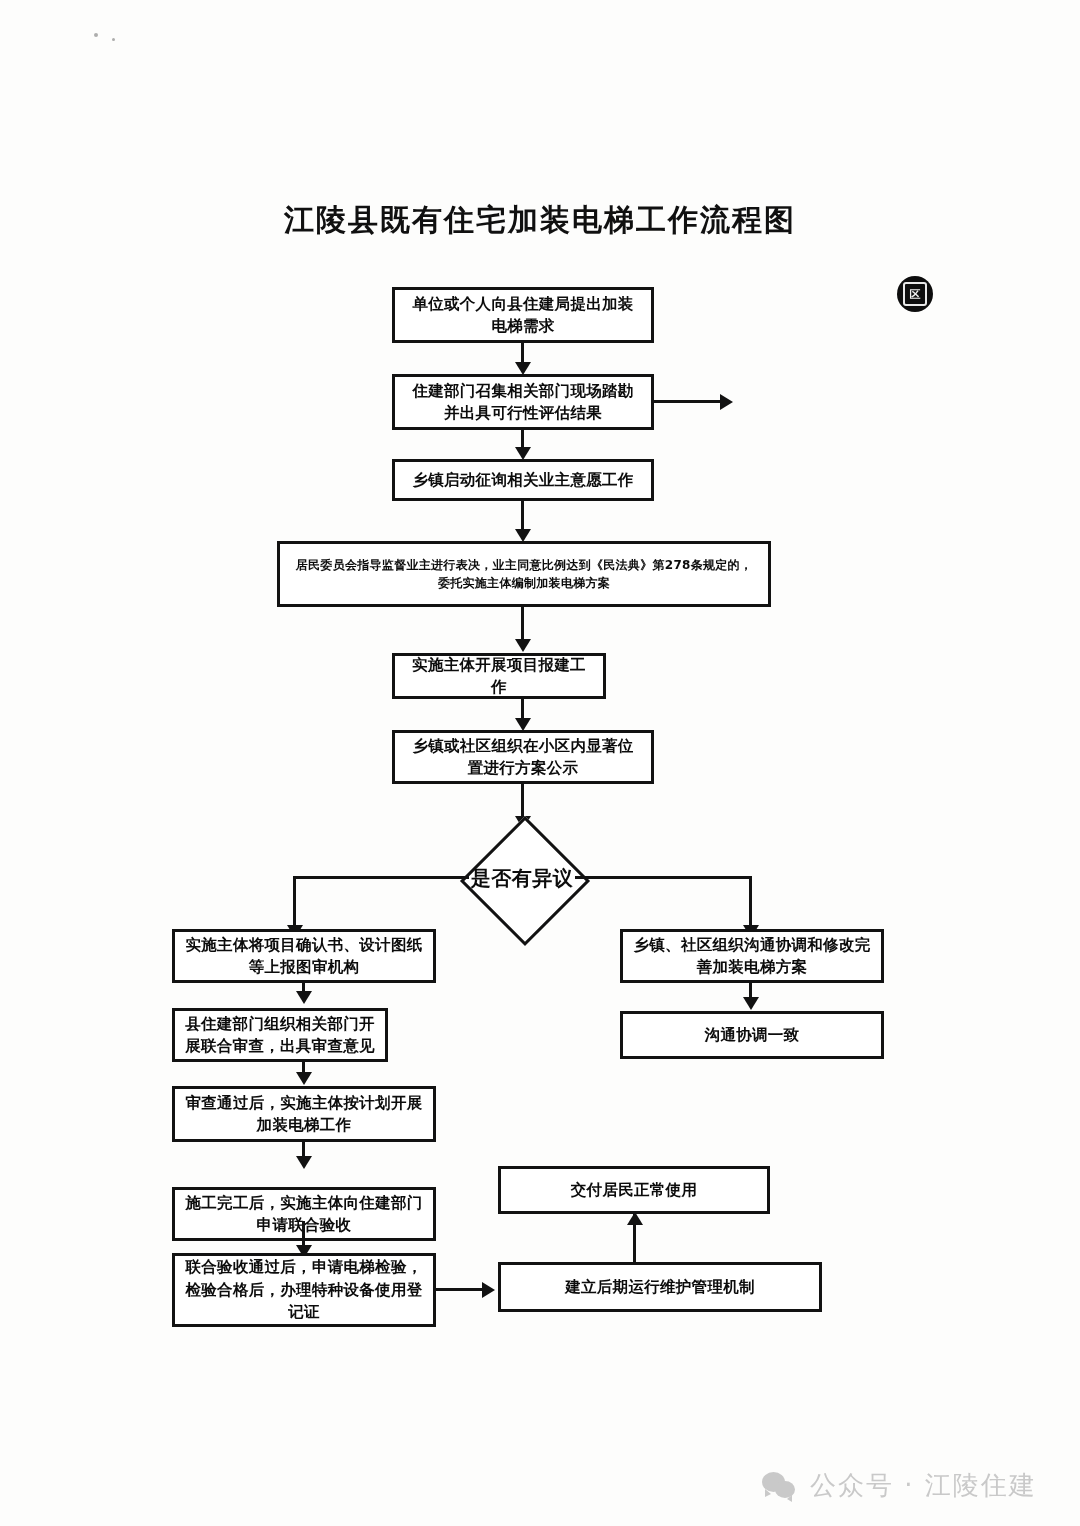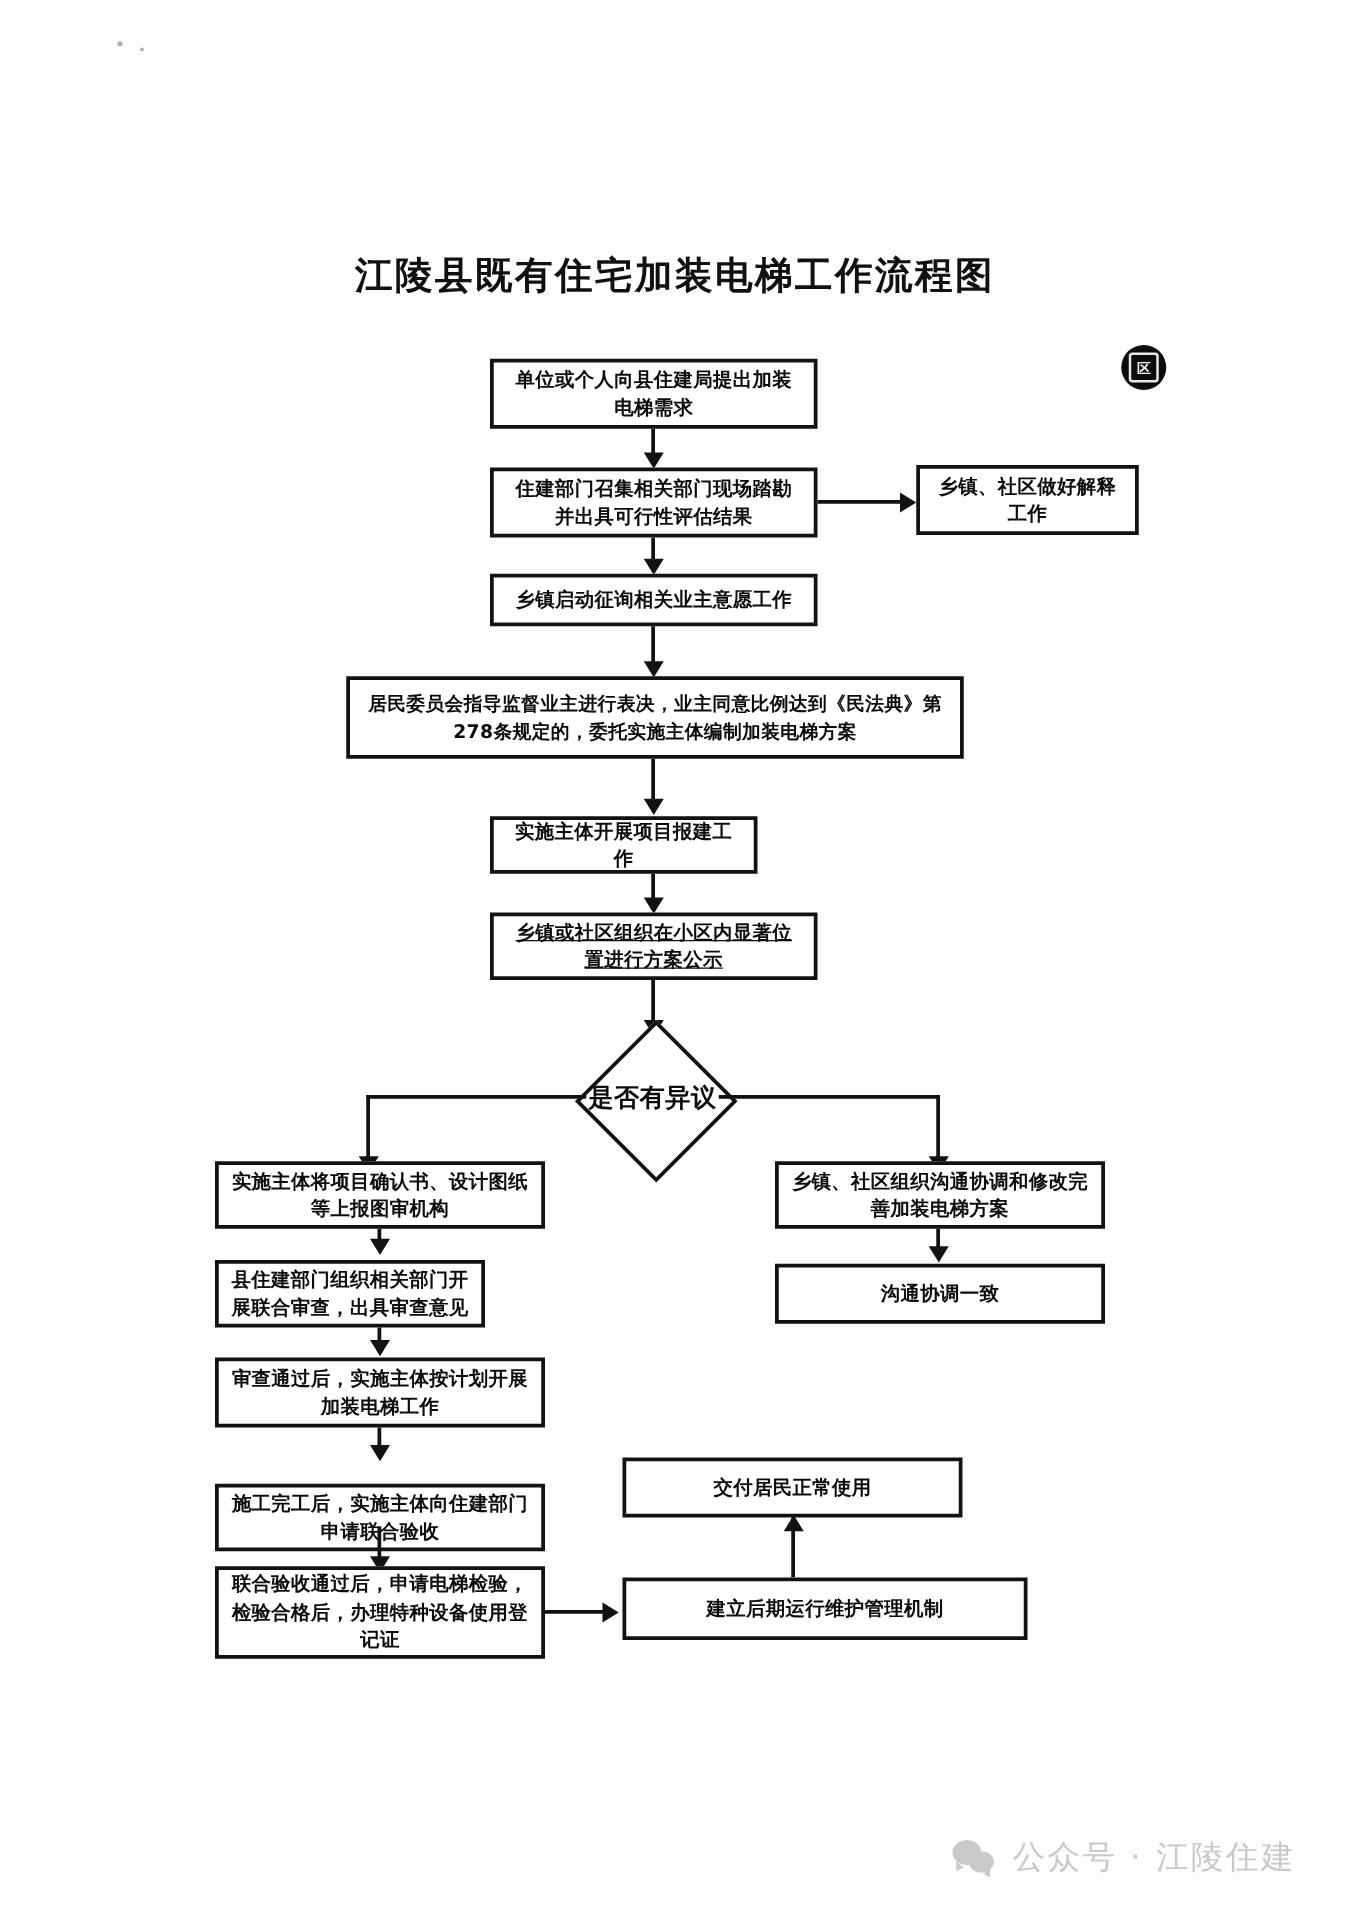--- a/index.html
+++ b/index.html
@@ -238,46 +238,43 @@
   <div class="conn v" style="left:521px; top:343px; height:23px;"></div>
   <div class="arrow down" style="left:515px; top:362px;"></div>
 
   <div class="node" style="left:392px; top:374px; width:262px; height:56px;">
     <span class="txt">住建部门召集相关部门现场踏勘并出具可行性评估结果</span>
   </div>
 
   <div class="conn h" style="left:654px; top:400px; width:68px;"></div>
   <div class="arrow right" style="left:720px; top:394px;"></div>
 
-  <div class="node" style="left:733px; top:372px; width:178px; height:56px;">
-    <span class="txt">乡镇、社区做好解释工作</span>
-  </div>
 
   <div class="conn v" style="left:521px; top:430px; height:21px;"></div>
   <div class="arrow down" style="left:515px; top:447px;"></div>
 
   <div class="node" style="left:392px; top:459px; width:262px; height:42px;">
     <span class="txt">乡镇启动征询相关业主意愿工作</span>
   </div>
   <div class="conn v" style="left:521px; top:501px; height:32px;"></div>
   <div class="arrow down" style="left:515px; top:529px;"></div>
 
-  <div class="node" style="left:277px; top:541px; width:494px; height:66px; font-size:15px; line-height:1.5;">
+  <div class="node" style="left:277px; top:541px; width:494px; height:66px; font-size:12px; line-height:1.5;">
     <span class="txt">居民委员会指导监督业主进行表决，业主同意比例达到《民法典》第278条规定的，委托实施主体编制加装电梯方案</span>
   </div>
   <div class="conn v" style="left:521px; top:607px; height:36px;"></div>
   <div class="arrow down" style="left:515px; top:639px;"></div>
 
   <div class="node" style="left:392px; top:653px; width:214px; height:46px;">
     <span class="txt">实施主体开展项目报建工作</span>
   </div>
   <div class="conn v" style="left:521px; top:699px; height:23px;"></div>
   <div class="arrow down" style="left:515px; top:718px;"></div>
 
-  <div class="node" style="left:392px; top:730px; width:262px; height:54px;text-decoration:underline;">
+  <div class="node" style="left:392px; top:730px; width:262px; height:54px;">
     <span class="txt">乡镇或社区组织在小区内显著位置进行方案公示</span>
   </div>
   <div class="conn v" style="left:521px; top:784px; height:37px;"></div>
   <div class="arrow down" style="left:515px; top:816px;"></div>
 
   <div class="diamond" style="left:462px; top:818px; width:120px; height:120px;">
     <div class="dshape"></div>
     <span class="dlabel">是否有异议</span>
   </div>
 

